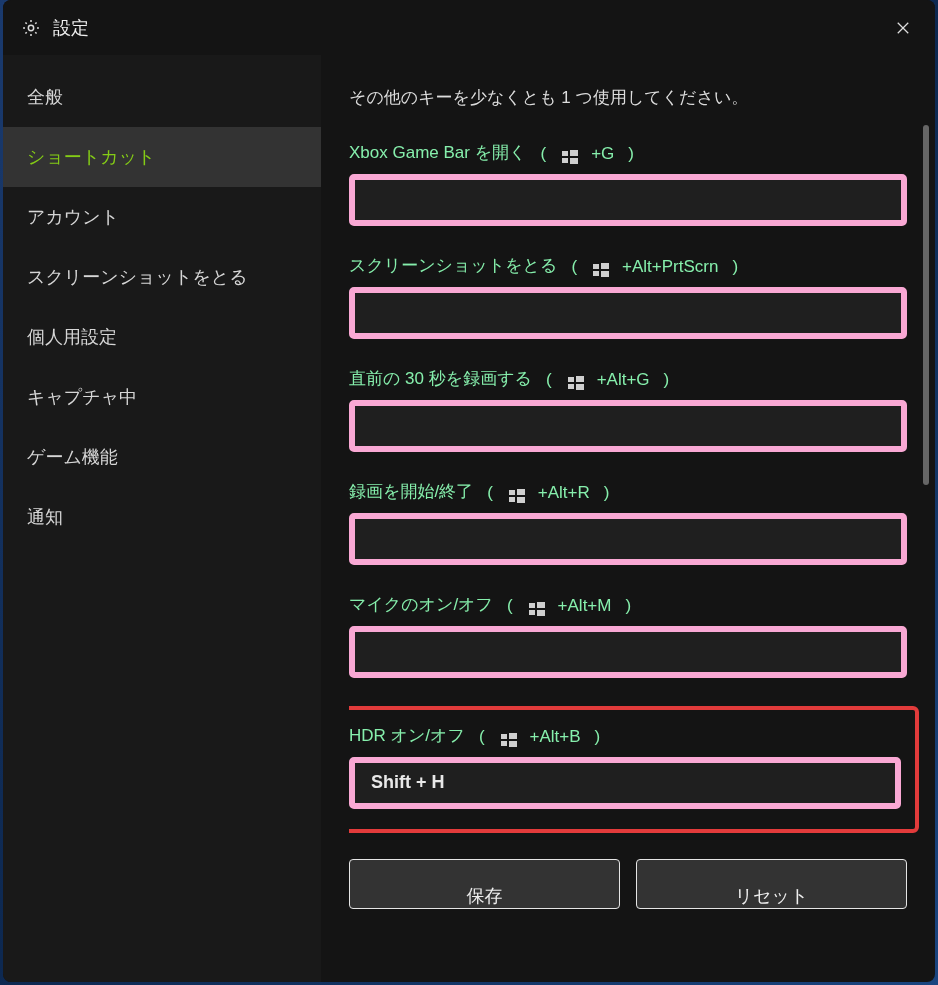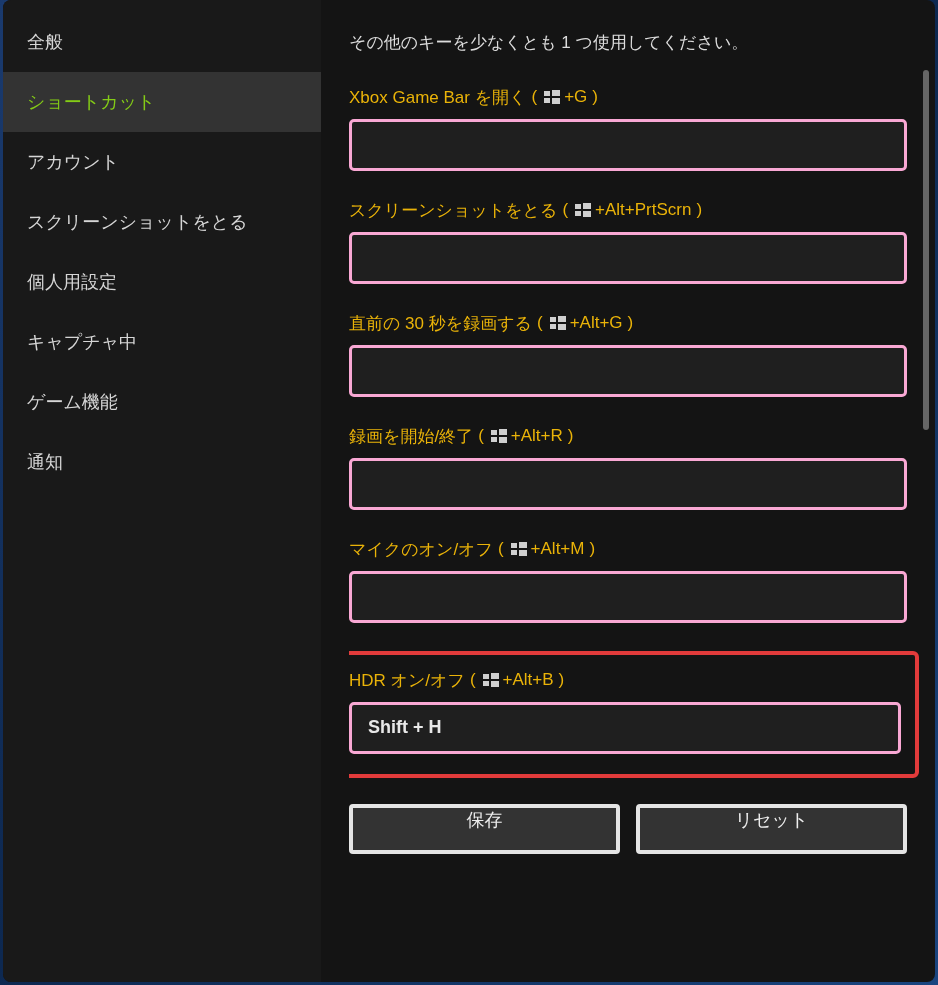--- a/index.html
+++ b/index.html
@@ -75,26 +75,26 @@
     .intro-text {
       font-size: 17px;
       color: #ddd;
       line-height: 1.5;
       margin-bottom: 30px;
       margin-top: 30px;
     }
     .shortcut-group { margin-bottom: 28px; }
     .shortcut-label {
       font-size: 17px;
-      color: #eab308;
+      color: #86efac;
       margin-bottom: 10px;
       display: flex;
-      align-items: center;
+      align-items: flex-end;
       flex-wrap: wrap;
-      gap: 2px;
+      gap: 11px;
     }
     .shortcut-label .paren { margin: 0 3px; }
     .win-icon {
       display: inline-block;
       width: 16px; height: 14px;
       position: relative;
       margin: 0 2px;
       vertical-align: -1px;
     }
     .win-icon span {
@@ -102,21 +102,21 @@
       background: #cfcfcf;
     }
     .win-icon .a { left:0; top:1px; width:6px; height:5px; }
     .win-icon .b { left:8px; top:0; width:8px; height:6px; }
     .win-icon .c { left:0; top:8px; width:6px; height:5px; }
     .win-icon .d { left:8px; top:8px; width:8px; height:6px; }
     .shortcut-input {
       width: 100%;
       height: 52px;
       background: #1f1f1f;
-      border: 3px solid #f9a8d4;
+      border: 6px solid #f9a8d4;
       border-radius: 5px;
       padding: 0 16px;
       font-size: 18px;
       font-weight: 600;
       color: #e8e8e8;
       outline: none;
       font-family: inherit;
     }
     .highlight-box {
       border: 4px solid #e23b3b;
@@ -129,44 +129,60 @@
     .button-row {
       display: flex;
       gap: 16px;
       margin-top: 26px;
       margin-bottom: 20px;
     }
     .btn {
       flex: 1;
       height: 50px;
       background: #333333;
-      border: 4px solid #e5e5e5;
+      border: 1px solid #e5e5e5;
       border-radius: 4px;
       color: #eee;
       font-size: 18px;
       cursor: pointer;
       display: flex;
-      align-items: flex-start;
+      align-items: flex-end;
       justify-content: center;
     }
     .scrollbar-vis {
       position: absolute;
       right: 6px;
       top: 70px;
       width: 6px;
       height: 360px;
       background: #666;
       border-radius: 3px;
     }
   </style>
 </head>
 <body>
 
 <div class="window">
 
+  <div class="titlebar">
+    <span class="gear">
+      <svg viewBox="0 0 24 24" fill="none" stroke="#ddd" stroke-width="1.8">
+        <circle cx="12" cy="12" r="3.2"></circle>
+        <path d="M12 2.5v2.3M12 19.2v2.3M21.5 12h-2.3M4.8 12H2.5M18.7 5.3l-1.6 1.6M6.9 17.1l-1.6 1.6M18.7 18.7l-1.6-1.6M6.9 6.9L5.3 5.3"></path>
+      </svg>
+    </span>
+    <span class="title">設定</span>
+    <span class="spacer"></span>
+    <span class="close-btn">
+      <svg viewBox="0 0 24 24" stroke="#ddd" stroke-width="1.6">
+        <line x1="5" y1="5" x2="19" y2="19"></line>
+          <line x1="19" y1="5" x2="5" y2="19"></line>
+      </svg>
+    </span>
+  </div>
 
   <div class="body">
     <div class="sidebar">
       <div class="sidebar-item"><span>全般</span></div>
       <div class="sidebar-item active"><span>ショートカット</span></div>
       <div class="sidebar-item"><span>アカウント</span></div>
       <div class="sidebar-item"><span>スクリーンショットをとる</span></div>
       <div class="sidebar-item"><span>個人用設定</span></div>
       <div class="sidebar-item"><span>キャプチャ中</span></div>
       <div class="sidebar-item"><span>ゲーム機能</span></div>

